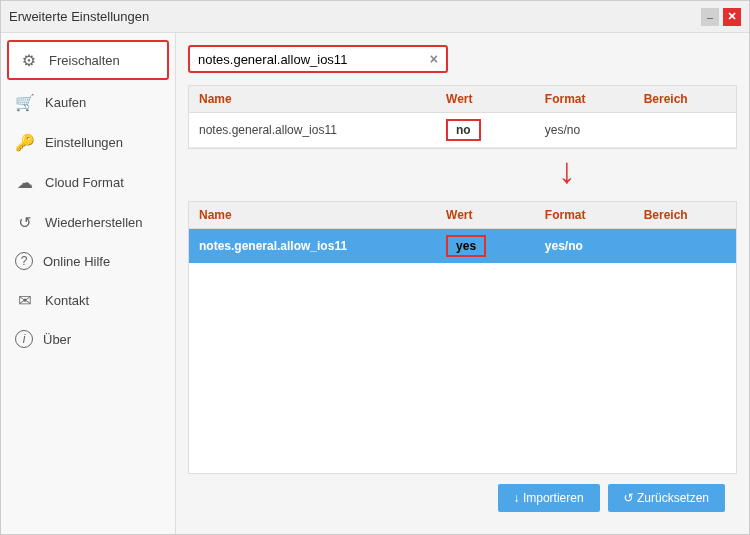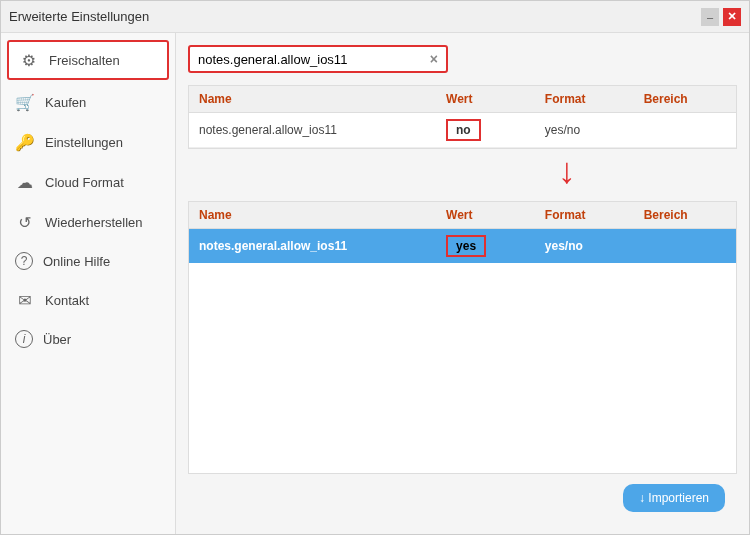--- a/index.html
+++ b/index.html
@@ -223,21 +223,21 @@
       display: flex;
       justify-content: flex-end;
       padding: 10px 12px;
       gap: 8px;
       background: #f5f5f5;
     }
     .footer-btn {
       background: #4da6e8;
       color: white;
       border: none;
-      border-radius: 10px;
+      border-radius: 2px;
       padding: 7px 16px;
       font-size: 12px;
       cursor: pointer;
       display: flex;
       align-items: center;
       gap: 5px;
     }
 
     .two-tables {
       display: flex;
@@ -342,16 +342,17 @@
               <span class="value-box-yes">yes</span>
             </span>
             <span class="table-cell-selected">yes/no</span>
             <span class="table-cell-selected"></span>
           </div>
         </div>
       </div>
 
       <div class="footer">
         <button class="footer-btn">↓ Importieren</button>
+        <button class="footer-btn">↺ Zurücksetzen</button>
       </div>
     </div>
   </div>
 </div>
 
 </body></html>

